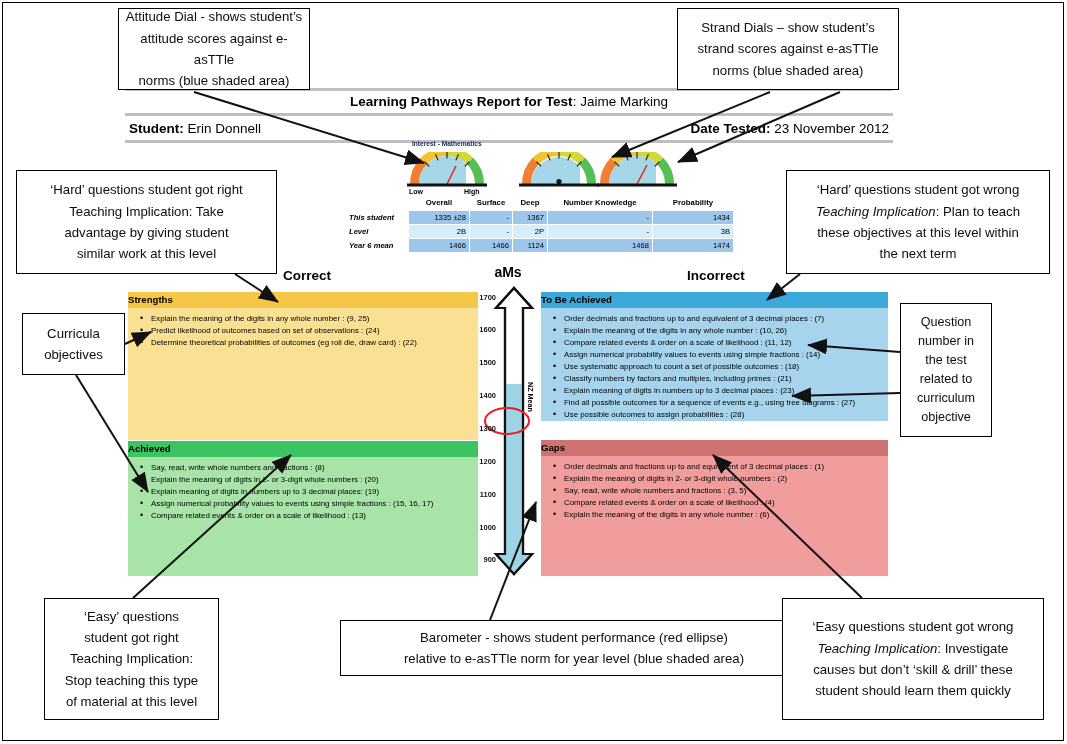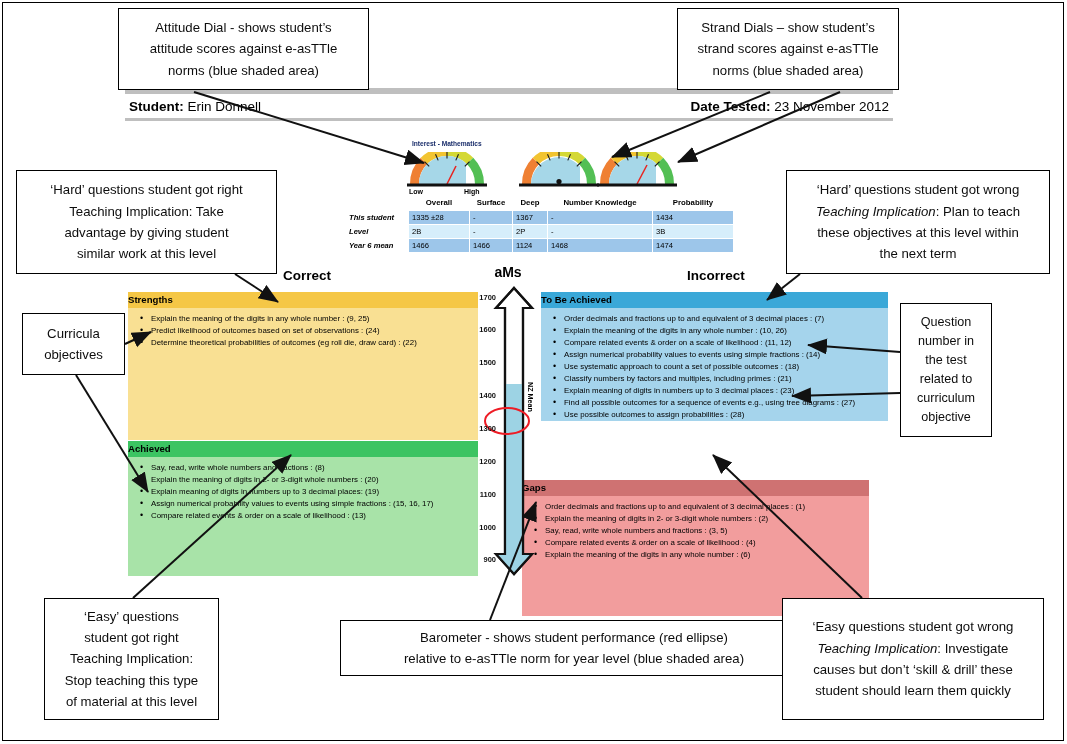--- a/index.html
+++ b/index.html
@@ -64,21 +64,21 @@
   
   .scoretable{
     position:absolute; left:345px; top:196px; z-index:12;
     font-size:7.6px; font-family:"Liberation Sans", sans-serif;
     border-collapse:separate; border-spacing:1px;
   }
   .scoretable th{
     font-weight:bold; font-size:7.8px; text-align:center;
     padding:1px 4px 3px 4px; background:transparent;
   }
-  .scoretable td{ text-align:left; padding:2px 3px; }
+  .scoretable td{ text-align:right; padding:2px 3px; }
   .scoretable td.rowhead{
     font-weight:bold; text-align:left; background:transparent;
     padding-right:6px; white-space:nowrap;font-style:italic;
   }
   .c-blue{ background:#9dc6ea; }
   .c-lblue{ background:#d6eefb; }
 
   
   .colhead{
     position:absolute; font-size:13.5px; font-weight:bold; z-index:15;
@@ -96,21 +96,21 @@
   .panel li:before{
     content:"•"; position:absolute; left:2px; top:-1px; font-size:9px;
   }
 
   .p-strengths{ left:128px; top:292px; width:350px; height:148px; background:#f9e093; }
   .p-strengths .hdr{ background:#f5c746; }
   .p-achieved{ left:128px; top:441px; width:350px; height:135px; background:#a8e3a8; }
   .p-achieved .hdr{ background:#3cc462; }
   .p-tba{ left:541px; top:292px; width:347px; height:129px; background:#a5d4ec; }
   .p-tba .hdr{ background:#3aa8d8; }
-  .p-gaps{ left:522px; top:440px; width:347px; height:136px; background:#f29d9d;margin-top:40px; }
+  .p-gaps{ left:541px; top:440px; width:347px; height:136px; background:#f29d9d; }
   .p-gaps .hdr{ background:#cf7272; }
 
   
   .baro{ position:absolute; left:468px; top:264px; width:80px; height:312px; z-index:14;}
   .baro-title{
     position:absolute; left:0; width:80px; top:0; text-align:center;
     font-size:14px; font-weight:bold;
   }
   .baro-tick{
     position:absolute; right:52px; font-size:7.5px; font-weight:bold;
@@ -125,21 +125,21 @@
   
   .arrows{ position:absolute; inset:0; z-index:30; pointer-events:none; }
 </style>
 </head>
 <body>
 
 <div id="page">
 
   <div class="page-border"></div>
 
-  <div class="callout" style="left:118px; top:8px; width:251px; height:82px;">
+  <div class="callout" style="left:118px; top:8px; width:192px; height:82px;">
     <div>Attitude Dial  - shows student’s</div>
     <div>attitude scores against  e-asTTle</div>
     <div>norms (blue shaded area)</div>
   </div>
 
   <div class="callout" style="left:677px; top:8px; width:222px; height:82px;">
     <div>Strand Dials – show student’s</div>
     <div>strand scores against e-asTTle</div>
     <div>norms (blue shaded area)</div>
   </div>
@@ -187,20 +187,23 @@
 
   <div class="callout" style="left:782px; top:598px; width:262px; height:122px;">
     <div>‘Easy questions student got wrong</div>
     <div><span class="ital">Teaching Implication</span><span>: Investigate</span></div>
     <div>causes but don’t ‘skill &amp; drill’  these</div>
     <div>student should learn them quickly</div>
   </div>
 
   <div class="report">
     <div class="rule"></div>
+    <div class="rpt-title">
+      <b>Learning Pathways Report for Test</b><span>: Jaime Marking</span>
+    </div>
     <div class="rule"></div>
     <div class="rpt-row">
       <div><b>Student:</b><span> Erin Donnell</span></div>
       <div><b>Date Tested:</b><span> 23 November 2012</span></div>
     </div>
     <div class="rule"></div>
   </div>
 
   <div class="dials">
     <div class="dial-cap" style="left:14px; top:0px;">Interest - Mathematics</div>

